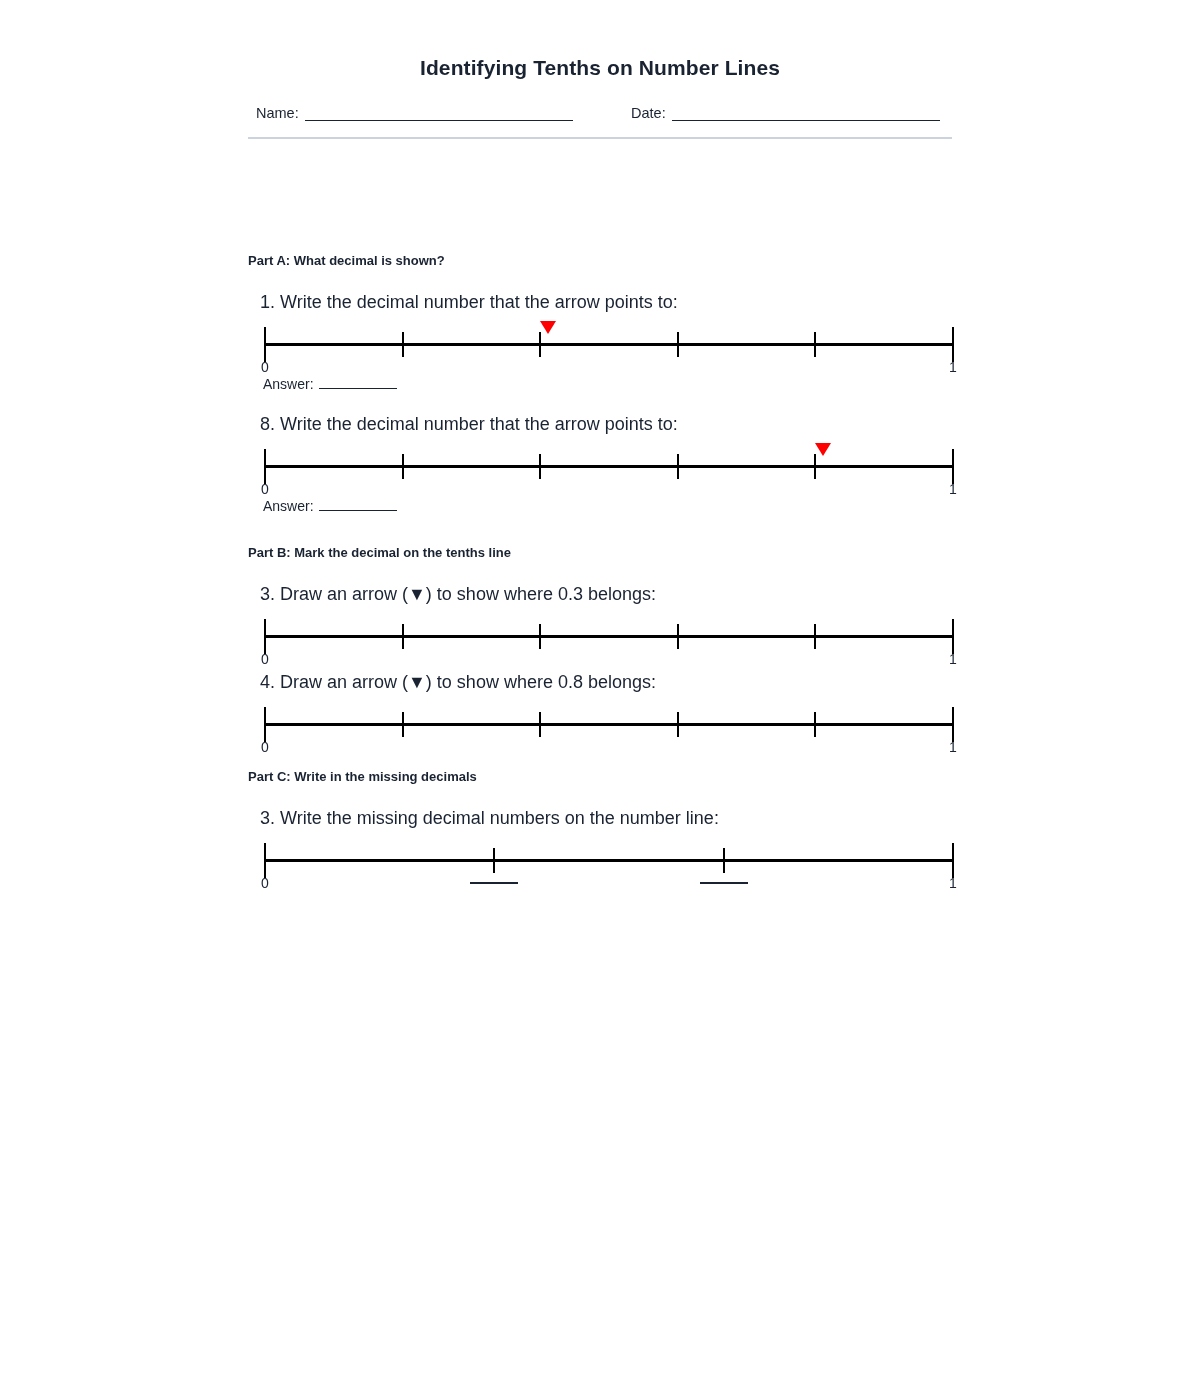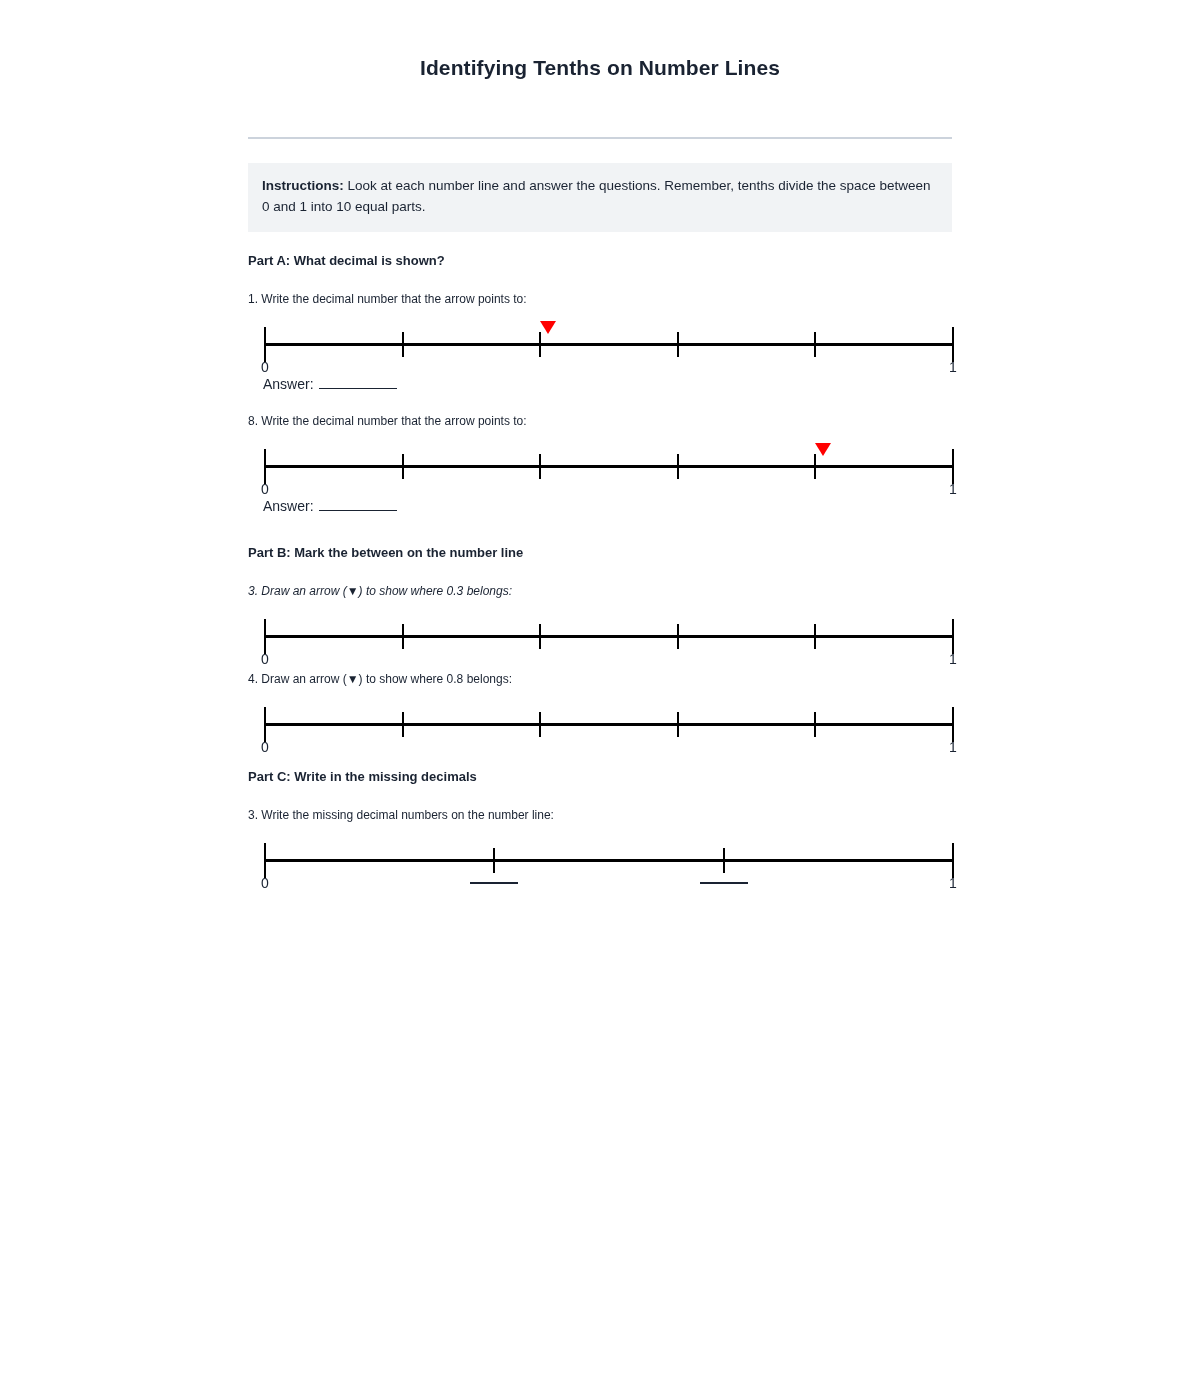--- a/index.html
+++ b/index.html
@@ -46,22 +46,22 @@
     font-size:13.5px; line-height:1.55; color:#1a2332;
   }
   .instructions b { font-weight:bold; }
 
   
   .part-heading {
     position:absolute; left:248px;
     font-size:13px; font-weight:bold; color:#1a2332;
   }
   .q-text {
-    position:absolute; left:248px;
-    font-size:12px; color:#1a2332;
+    position:absolute; left:260px;
+    font-size:18px; color:#1a2332;
   }
   .answer-line {
     position:absolute; left:263px;
     font-size:14px; color:#1a2332;
     white-space:nowrap;
   }
   .answer-rule {
     display:inline-block;
     border-bottom:1px solid #1a2332;
     width:78px; height:13px;
@@ -96,25 +96,32 @@
     height:1px;
   }
 </style>
 </head>
 <body>
 
 <div class="page">
 
   <div class="title">Identifying Tenths on Number Lines</div>
 
+  <div class="namedate">
+    <div class="nd-group" style="left:8px; top:0;">
+      <span class="nd-label">Name:</span>
+      <span class="nd-rule" style="width:268px;"></span>
+    </div>
+    <div class="nd-group" style="left:383px; top:0;">
+      <span class="nd-label">Date:</span>
+      <span class="nd-rule" style="width:268px;"></span>
+    </div>
+  </div>
   <div class="hdr-divider"></div>
 
-  <div class="instructions">
-    <b>Instructions:</b><span> Look at each number line and answer the questions. Remember, tenths divide the space between 0 and 1 into 10 equal parts.</span>
-  </div>
 
   <div id="content-root">
       <div class="part-heading" style="top: 230px;">Part A: What decimal is shown?</div>
       <div class="q-text" style="top: 269px;">1. Write the decimal number that the arrow points to:</div>
       <div class="numline" style="top: 296px;">
         <div class="nl-axis"></div>
         <div class="nl-tick major" style="left: -1px;"></div>
         <div class="nl-tick minor" style="left: 136.6px;"></div>
         <div class="nl-tick minor" style="left: 274.2px;"></div>
         <div class="nl-tick minor" style="left: 411.8px;"></div>
@@ -132,22 +139,22 @@
         <div class="nl-tick minor" style="left: 136.6px;"></div>
         <div class="nl-tick minor" style="left: 274.2px;"></div>
         <div class="nl-tick minor" style="left: 411.8px;"></div>
         <div class="nl-tick minor" style="left: 549.4px;"></div>
         <div class="nl-tick major" style="left: 687px;"></div>
         <div class="nl-endlabel" style="left: -4px;">0</div>
         <div class="nl-endlabel" style="left: 684px;">1</div>
         <div class="nl-arrow" style="left: 549.9px;"></div>
       </div>
       <div class="answer-line" style="top: 474px;"><span>Answer:</span><span class="answer-rule"></span></div>
-      <div class="part-heading" style="top: 522px;">Part B: Mark the between on the number line</div>
-      <div class="q-text" style="top: 561px; font-style: italic;">3. Draw an arrow (▼) to show where 0.3 belongs:</div>
+      <div class="part-heading" style="top: 522px;">Part B: Mark the decimal on the tenths line</div>
+      <div class="q-text" style="top: 561px;">3. Draw an arrow (▼) to show where 0.3 belongs:</div>
       <div class="numline" style="top: 588px;">
         <div class="nl-axis"></div>
         <div class="nl-tick major" style="left: -1px;"></div>
         <div class="nl-tick minor" style="left: 136.6px;"></div>
         <div class="nl-tick minor" style="left: 274.2px;"></div>
         <div class="nl-tick minor" style="left: 411.8px;"></div>
         <div class="nl-tick minor" style="left: 549.4px;"></div>
         <div class="nl-tick major" style="left: 687px;"></div>
         <div class="nl-endlabel" style="left: -4px;">0</div>
         <div class="nl-endlabel" style="left: 684px;">1</div>

